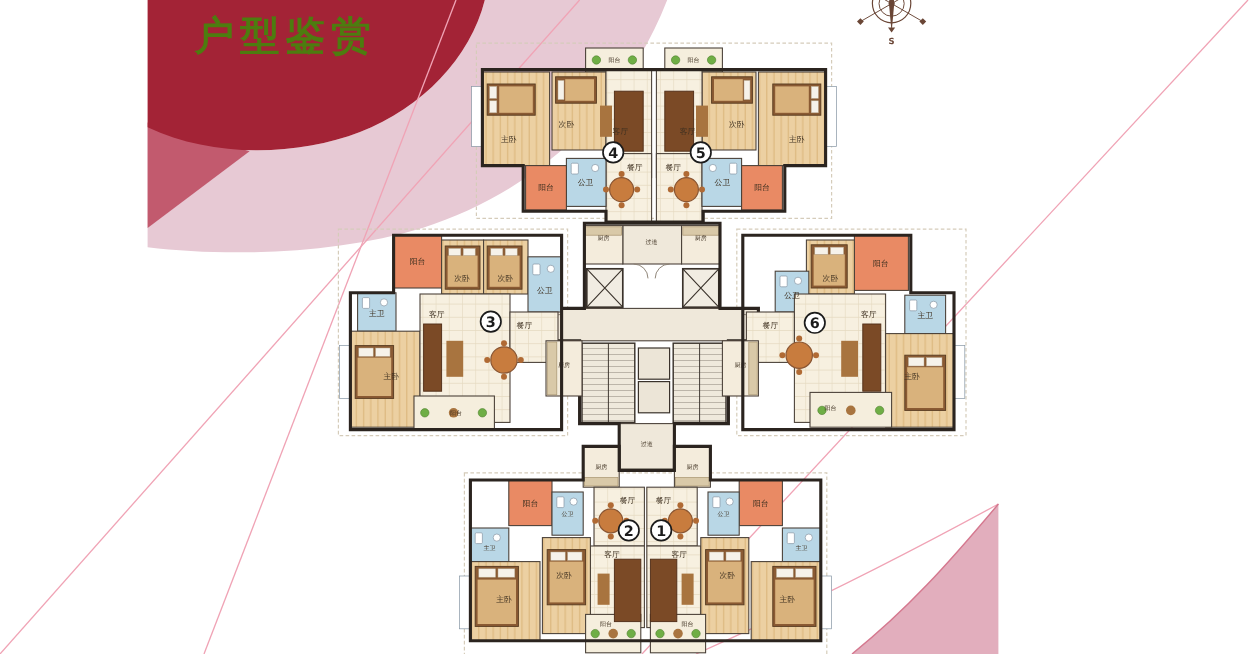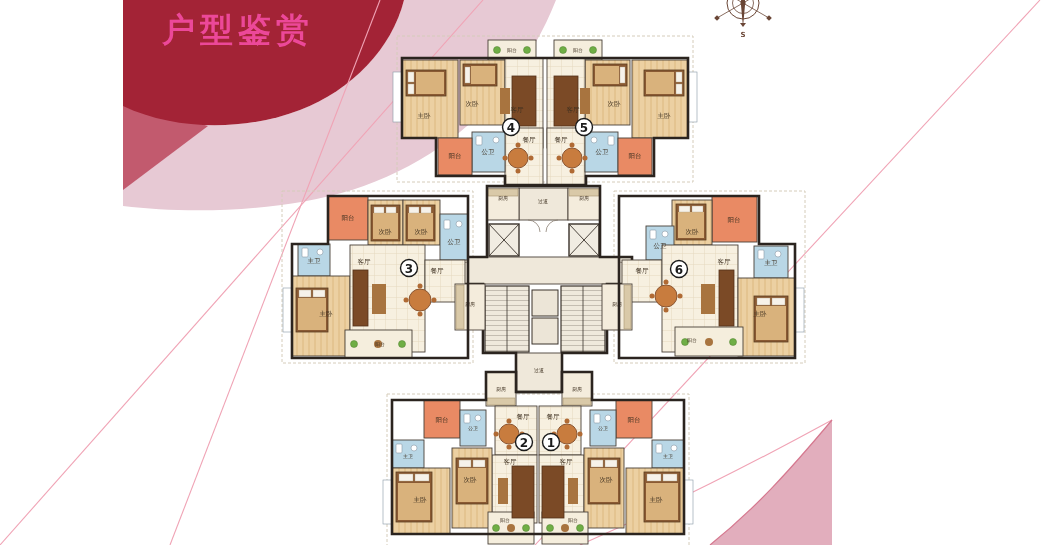--- a/index.html
+++ b/index.html
@@ -1,19 +1,19 @@
 <!DOCTYPE html>
 <html style="--banner-red: #a32336; --banner-mid-pink: #c25a6e; --band-pink: #e7c9d4; --line-pink: #f0a3b5; --wedge-pink: #e2aebd; --wedge-edge-pink: #d5788f; --balcony-orange: #e98a64; --bath-blue: #b9d7e6; --wood-floor: #ecd0a2; --tile-cream: #f7f0e0; --wall-dark: #2b241f; --garden-green: #6fae45; --compass-brown: #6a4636;"><head>
 <meta charset="utf-8">
 <style>
   html,body{margin:0;padding:0;background:#ffffff;}
   .stage{position:relative;width:1050px;height:545px;overflow:hidden;background:#fff;
          font-family:"DejaVu Sans",sans-serif;}
   .stage svg{position:absolute;left:0;top:0;}
-  .banner-title{position:absolute;left:162px;top:8px;color:#ec4899;font-size:33px;
+  .banner-title{position:absolute;left:162px;top:8px;color:#4d7c0f;font-size:33px;
          font-weight:800;letter-spacing:5px;white-space:nowrap;z-index:5;
          font-family:"DejaVu Sans",sans-serif;}
   
   text{font-family:"DejaVu Sans",sans-serif;}
   .rl{font-size:6.5px;fill:#3e3020;text-anchor:middle;}
   .rl-sm{font-size:5px;fill:#3e3020;text-anchor:middle;}
   .badge-num{font-size:12px;font-weight:bold;fill:#1b1b1b;text-anchor:middle;}
   .compass-s{font-size:7px;fill:#6a4636;text-anchor:middle;font-weight:bold;}
   
   .w0{fill:none;stroke:#2b241f;stroke-width:2.6;}

